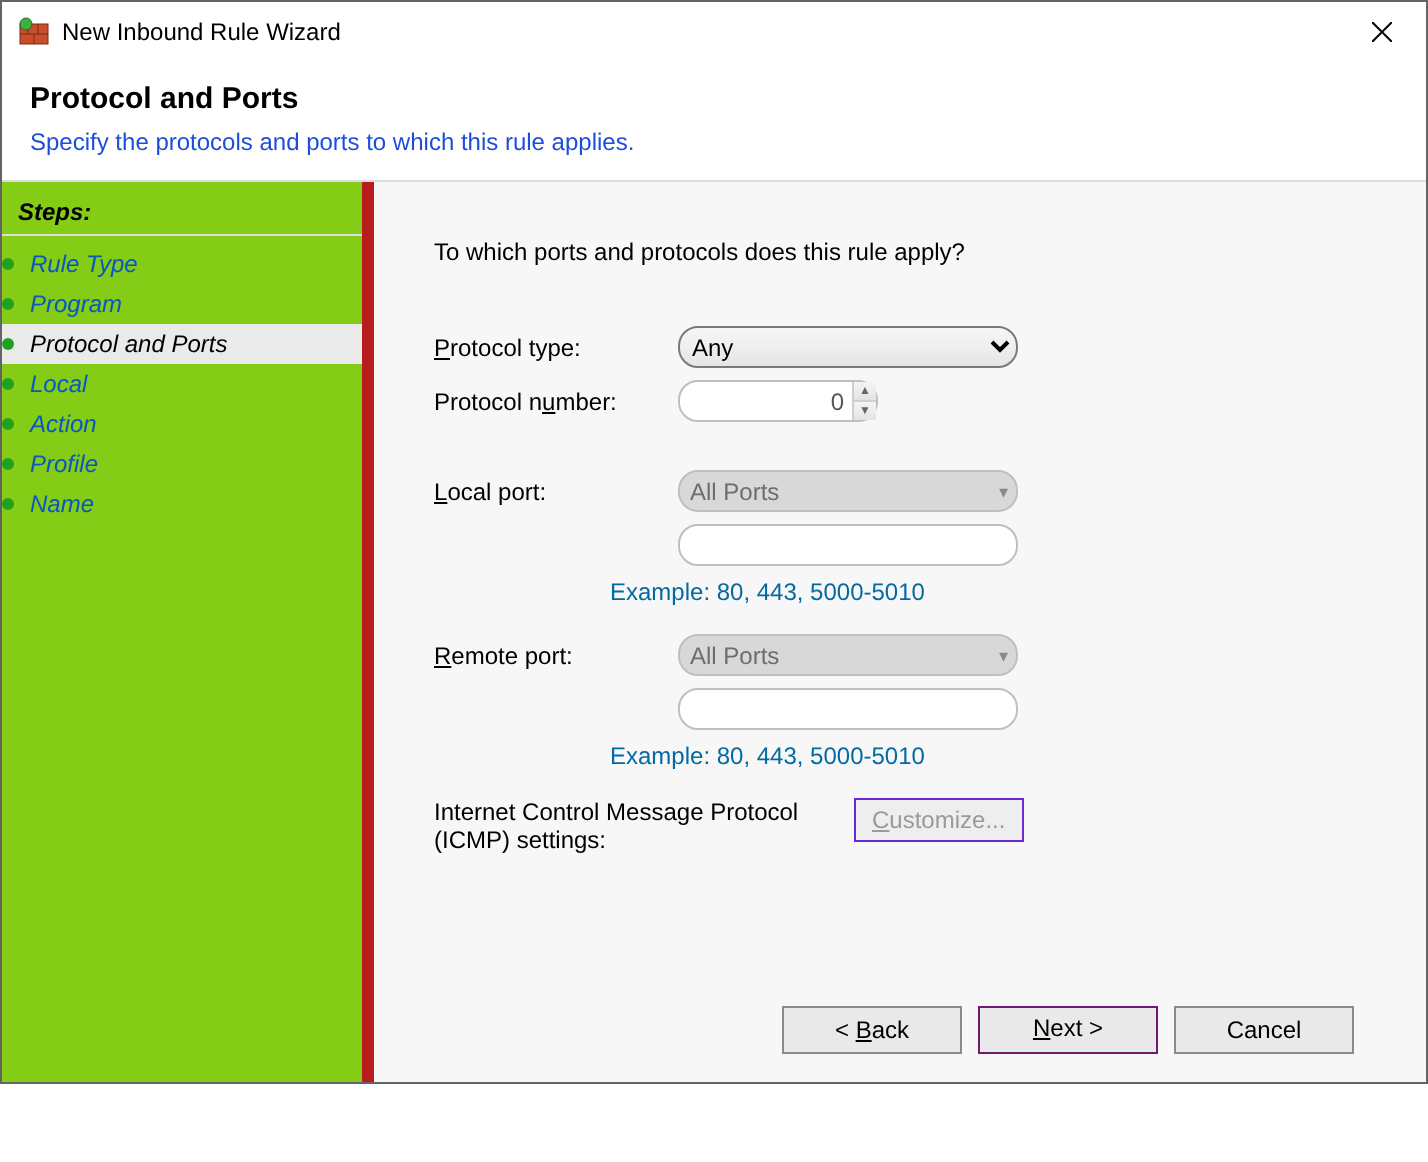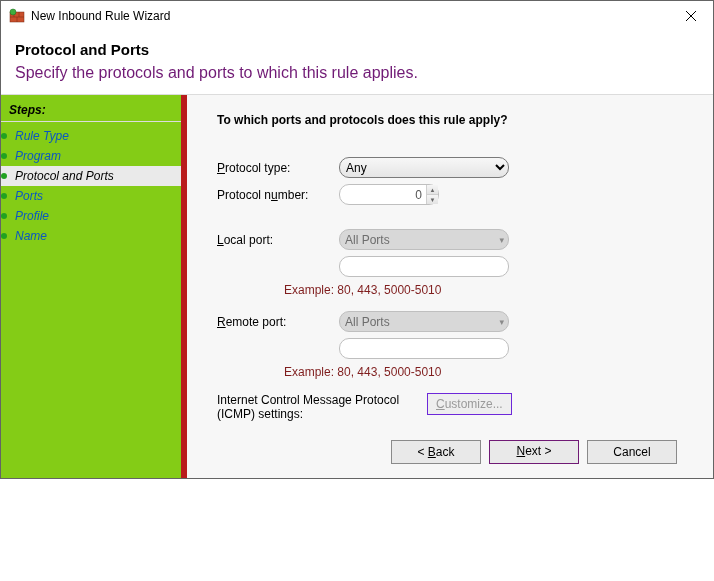--- a/index.html
+++ b/index.html
@@ -5,21 +5,21 @@
   html, body {
     margin: 0;
     padding: 0;
     font-family: "Segoe UI", Tahoma, sans-serif;
     font-size: 12px;
     color: #000;
     background: #fff;
   }
   .window {
     width: 714px;
-    height: 479px;
+    height: 542px;
     border: 1px solid #646464;
     box-sizing: border-box;
     display: flex;
     flex-direction: column;
     position: relative;
     background: #fff;
   }
   
   .titlebar {
     height: 30px;
@@ -52,22 +52,22 @@
 
   .header {
     padding: 10px 14px 12px 14px;
   }
   .header h1 {
     margin: 0 0 6px 0;
     font-size: 15px;
     font-weight: bold;
   }
   .header .sub {
-    font-size: 16px;
-    color: #701a75;
+    font-size: 12px;
+    color: #1d4ed8;
   }
 
   .hr {
     border-top: 1px solid #dcdcdc;
     margin: 0;
   }
 
   .body {
     flex: 1 1 auto;
     display: flex;
@@ -112,43 +112,42 @@
   .content {
     flex: 1 1 auto;
     background: #f7f7f7;
     padding: 18px 22px 0 22px;
     box-sizing: border-box;
     position: relative;
     display: flex;
     flex-direction: column;
   }
   .content .question {
-    margin: 0 0 30px 8px;
-    font-weight: bold;
+    margin: 10px 0 30px 8px;
   }
 
   .form-area {
     margin-left: 8px;
   }
   .row {
     display: flex;
     align-items: center;
     margin-bottom: 6px;
   }
   .label-col {
     width: 122px;
     flex: 0 0 auto;
   }
   .ctrl-col {
     flex: 0 0 auto;
   }
   .example {
     font-size: 12px;
-    color: #7f1d1d;
-    margin-left: 67px;
+    color: #0369a1;
+    margin-left: 88px;
     margin-bottom: 14px;
   }
 
   select.win, .win-select-disabled, input.win, .spinner {
     font-family: inherit;
     font-size: 12px;
     border-radius: 10px;
   }
   select.win {
     width: 170px;
@@ -306,21 +305,25 @@
       <div class="step">
         <span class="bullet"></span>
         <span>Program</span>
       </div>
       <div class="step current">
         <span class="bullet"></span>
         <span>Protocol and Ports</span>
       </div>
       <div class="step">
         <span class="bullet"></span>
-        <span>Ports</span>
+        <span>Local</span>
+      </div>
+      <div class="step">
+        <span class="bullet"></span>
+        <span>Action</span>
       </div>
       <div class="step">
         <span class="bullet"></span>
         <span>Profile</span>
       </div>
       <div class="step">
         <span class="bullet"></span>
         <span>Name</span>
       </div>
     </div>

